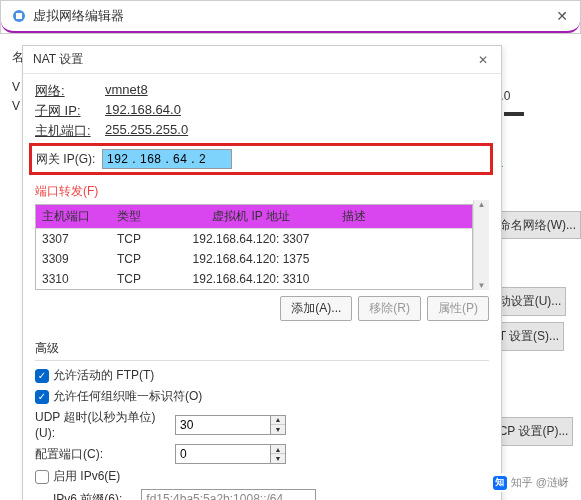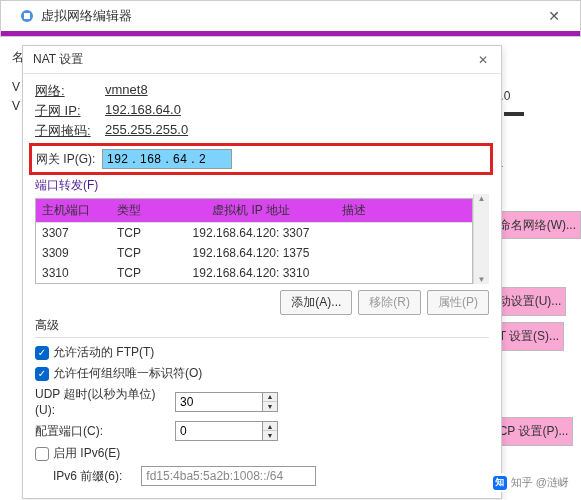--- a/index.html
+++ b/index.html
@@ -1,64 +1,64 @@
 <!DOCTYPE html>
 <html><head>
 <meta charset="utf-8">
 <style>
   * { box-sizing: border-box; margin: 0; padding: 0; font-family: "Microsoft YaHei", "Segoe UI", sans-serif; }
   body { background: #ffffff; width: 581px; height: 500px; overflow: hidden; position: relative; font-size: 12px; color: #333; }
   .outer-window { position: absolute; top: 0; left: 0; right: 0; border: 1px solid #ccc; background: #fff; }
-  .outer-title { display: flex; align-items: center; padding: 6px 18px; border-bottom: 5px solid #a21caf; }
+  .outer-title { display: flex; align-items: center; padding: 6px 10px; border-bottom: 2px solid #a21caf; border-radius: 12px; }
   .outer-title .icon { width: 16px; height: 16px; margin-right: 6px; }
   .outer-title .title { flex: 1; font-size: 13px; }
   .outer-title .close { width: 16px; height: 16px; display: flex; align-items: center; justify-content: center; color: #555; cursor: pointer; font-size: 14px; }
 
   .overlap { position: absolute; top: 24px; left: -5px; color: #333; font-size: 12px; line-height: 1.6; }
   .overlap div { white-space: nowrap; }
 
   .right-clip { position: absolute; right: 0; top: 60px; font-size: 12px; line-height: 1.9; color: #333; }
-  .right-clip .btn-stub { border: 1px solid #bbb; background: #f9a8d4; padding: 2px 4px; margin-top: 6px; display: inline-block; font-size: 12px; }
+  .right-clip .btn-stub { border: 1px solid #bbb; background: #e5e5e5; padding: 2px 4px; margin-top: 6px; display: inline-block; font-size: 12px; }
 
   .dialog { position: absolute; top: 45px; left: 22px; width: 480px; background: #fff; border: 1px solid #ccc; box-shadow: 2px 2px 6px rgba(0,0,0,0.1); }
   .dialog-title { display: flex; align-items: center; padding: 5px 10px; border-bottom: 1px solid #e5e5e5; font-size: 12px; }
   .dialog-title .t { flex: 1; }
   .dialog-title .x { width: 16px; height: 16px; display: flex; align-items: center; justify-content: center; color: #666; cursor: pointer; }
   .dialog-body { padding: 8px 12px 12px; }
   .row { display: flex; margin-bottom: 2px; font-size: 13px; text-decoration: underline; }
   .row .lbl { width: 70px; }
   .row .val { }
   .highlight-box { border: 3px solid #d22; padding: 3px 4px; display: flex; align-items: center; margin: 3px -4px 2px -6px; }
   .highlight-box .lbl { width: 66px; }
   .ip-input { border: 1px solid #999; padding: 2px 4px; width: 130px; font-size: 12px; letter-spacing: 0.5px; background: #7dd3fc; }
-  .sub-label { font-size: 12px; color: #4c1d95; margin-top:2px; }
+  .sub-label { font-size: 12px; color: #ef4444; margin-top:8px; }
 
   .table-wrap { border: 1px solid #bbb; margin-top: 4px; width: 100%; }
   .table-head, .table-row { display: flex; font-size: 12px; }
   .table-head { border-bottom: 1px solid #ddd; background: #d946ef; }
   .col { padding: 3px 6px; }
   .c1 { width: 75px; } .c2 { width: 55px; } .c3 { width: 170px; text-align: center; } .c4 { flex: 1; }
   .table-row { }
   .scrollbar-v { width: 16px; background: #f0f0f0; border-left: 1px solid #ddd; display:flex; flex-direction:column; align-items:center; justify-content:space-between; font-size:8px; color:#888; }
 
   .btn-row { display: flex; justify-content: flex-end; gap: 6px; margin-top: 6px; }
   .btn { border: 1px solid #aaa; background: #f7f7f7; padding: 3px 10px; font-size: 12px; border-radius: 2px; cursor: pointer; }
   .btn.disabled { color: #999; }
 
-  .section-title { font-size: 12px; margin-top: 2px; margin-bottom: 3px; }
+  .section-title { font-size: 12px; margin-top: 19px; margin-bottom: 3px; }
   .hr { border-top: 1px solid #ddd; margin-bottom: 6px; }
   .chk-row { display: flex; align-items: center; gap: 4px; margin-bottom: 4px; font-size: 12px; }
   .chk { width: 14px; height: 14px; border-radius: 3px; display: flex; align-items: center; justify-content: center; font-size: 10px; color: #fff; }
   .chk.checked { background: #0066cc; border: 1px solid #0066cc; }
   .chk.unchecked { background: #fff; border: 1px solid #888; }
 
   .spin-row { display: flex; align-items: center; margin-bottom: 4px; font-size: 12px; }
   .spin-row .lbl2 { width: 140px; }
   .spin { display: flex; align-items: stretch; }
-  .spin input { border: 1px solid #999; width: 88px; padding: 2px 4px; font-size: 12px; }
+  .spin input { border: 1px solid #999; width: 96px; padding: 2px 4px; font-size: 12px; }
   .spin .btns { display: flex; flex-direction: column; border: 1px solid #999; border-left: none; }
   .spin .sb { width: 14px; height: 9px; font-size: 7px; display:flex; align-items:center; justify-content:center; background:#f0f0f0; cursor:pointer; line-height:1; }
   .spin .sb:first-child { border-bottom: 1px solid #ccc; }
 
   .indent { margin-left: 18px; display: flex; align-items: center; gap: 19px; }
   .ipv6-input { border: 1px solid #999; padding: 2px 4px; width: 175px; font-size: 12px; }
 
   .watermark { position: absolute; right: 8px; bottom: 8px; font-size: 11px; color: #888; display:flex; align-items:center; gap:4px; background: rgba(255,255,255,0.8); padding:2px 4px; border-radius:3px; }
   .watermark .logo { width: 14px; height: 14px; background:#0b6eff; border-radius:3px; display:flex; align-items:center; justify-content:center; color:#fff; font-size:9px; font-weight:bold; }
 </style>
@@ -104,21 +104,21 @@
   <div class="dialog-body">
     <div class="row">
       <span class="lbl">网络:</span>
       <span class="val">vmnet8</span>
     </div>
     <div class="row">
       <span class="lbl">子网 IP:</span>
       <span class="val">192.168.64.0</span>
     </div>
     <div class="row">
-      <span class="lbl">子网掩码:</span>
+      <span class="lbl">主机端口:</span>
       <span class="val">255.255.255.0</span>
     </div>
     <div class="highlight-box">
       <span class="lbl">网关 IP(G):</span>
       <input class="ip-input" value="192 . 168 . 64 . 2" style="">
     </div>
     <div class="sub-label">端口转发(F)</div>
 
     <div style="display:flex;">
       <div class="table-wrap" style="flex:1;">

